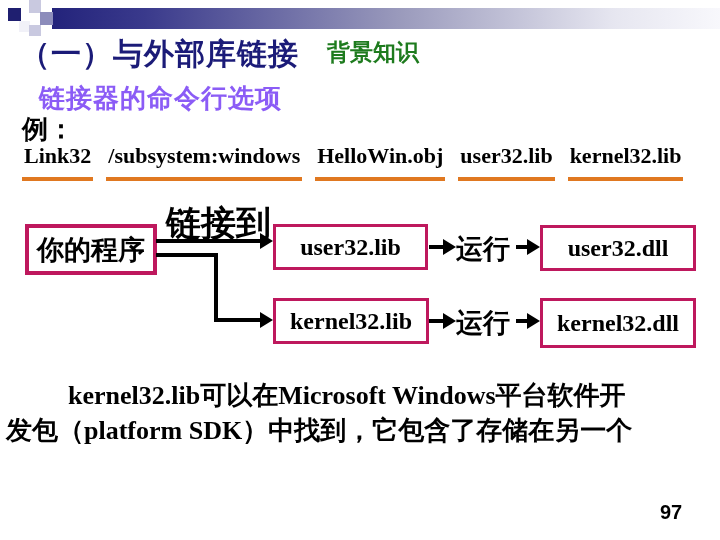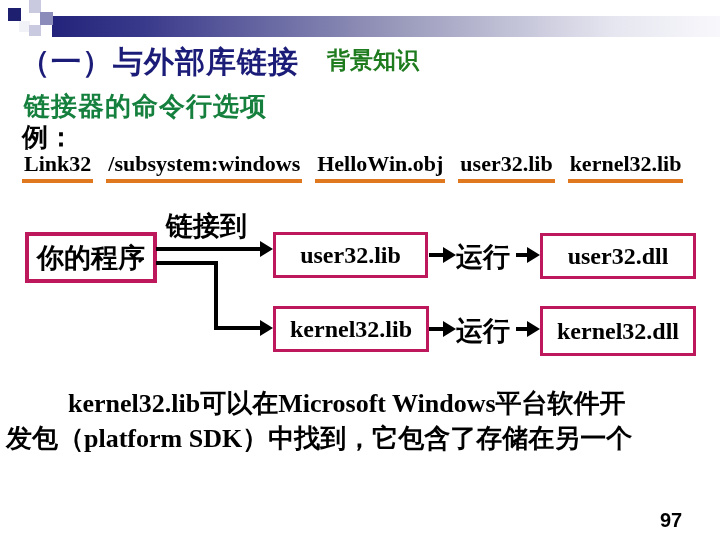--- a/index.html
+++ b/index.html
@@ -2,49 +2,49 @@
 <html><head>
 <meta charset="utf-8">
 <style>
   html,body{margin:0;padding:0;background:#888;}
   #slide{
     position:relative; width:720px; height:540px; background:#ffffff;
     overflow:hidden; font-family:"Liberation Sans",sans-serif;
     --title-navy:#1B1B78; --subtitle-green:#1E7B1E; --underline-orange:#E07820;
     --bar-dark:#23237B;
   }
-  .abs{position:absolute;margin-top:8px;}
+  .abs{position:absolute;}
   
   .deco-bar{left:52px; top:8px; width:668px; height:21px;
     background:linear-gradient(to right,var(--bar-dark) 0%,#3A3A8C 14%,#9A9ABC 52%,#E6E6F0 84%,#F8F8FC 100%);}
   .sq{position:absolute;}
   .sq-navy{left:8px; top:8px; width:13px; height:13px; background:#1F1F70;}
   .sq-lav1{left:29px; top:0px; width:12px; height:13px; background:#C9C9E0;}
   .sq-slate{left:40px; top:12px; width:13px; height:13px; background:#8C8CBB;}
   .sq-white{left:19px; top:21px; width:11px; height:11px; background:#F1F1F8;}
   .sq-lav2{left:29px; top:25px; width:12px; height:11px; background:#C9C9E0;}
   
   .title{left:20px; top:34px; font-size:30px; font-weight:bold; color:var(--title-navy); letter-spacing:1px; white-space:nowrap;}
   .subtitle{left:327px; top:37px; font-size:23px; font-weight:bold; color:var(--subtitle-green); white-space:nowrap;}
-  .heading{left:24px; top:81px; font-size:26px; font-weight:bold; color:#15803d; letter-spacing:1px; white-space:nowrap;}
+  .heading{left:39px; top:81px; font-size:26px; font-weight:bold; color:#8b5cf6; letter-spacing:1px; white-space:nowrap;}
   .example{left:22px; top:112px; font-size:26px; font-weight:bold; color:#000;}
   
   .cmdline{left:22px; top:143px; display:flex; column-gap:13px;
     font-family:"Liberation Serif",serif; font-weight:bold; font-size:22px; color:#000; white-space:nowrap;}
-  .cmd-word{border-bottom:4px solid var(--underline-orange); padding:0 2px 2px 2px;}
+  .cmd-word{border-bottom:4px solid var(--underline-orange); padding:0 2px 8px 2px;}
   
   .dbox{border:3px solid #be185d; background:#fff; display:flex; align-items:center; justify-content:center;
     font-family:"Liberation Serif",serif; font-weight:bold; font-size:24px; color:#000; box-sizing:border-box;}
   .box-program{left:25px; top:224px; width:132px; height:51px; border-width:4px;
     font-family:"Liberation Sans",sans-serif; font-size:27px;}
   .box-user-lib{left:273px; top:224px; width:155px; height:46px;}
   .box-user-dll{left:540px; top:225px; width:156px; height:46px;}
   .box-kernel-lib{left:273px; top:298px; width:156px; height:46px;}
   .box-kernel-dll{left:540px; top:298px; width:156px; height:50px;}
-  .link-label{left:166px; top:200px; font-size:27px; font-weight:bold; color:#000; white-space:nowrap;}
+  .link-label{left:166px; top:200px; font-size:35px; font-weight:bold; color:#000; white-space:nowrap;}
   .run-label{width:62px; text-align:center; font-size:27px; font-weight:bold; color:#000; white-space:nowrap;}
   .run-1{left:452px; top:231px;}
   .run-2{left:452px; top:305px;}
   .hline{background:#000; height:4px;}
   .vline{background:#000; width:4px;}
   .ahead{width:0; height:0; border-top:8px solid transparent; border-bottom:8px solid transparent; border-left:13px solid #000;}
   .l-a1{left:156px; top:239px; width:106px;}
   .h-a1{left:260px; top:233px;}
   .l-c1{left:156px; top:253px; width:62px;}
   .l-cv{left:214px; top:253px; height:69px;}

